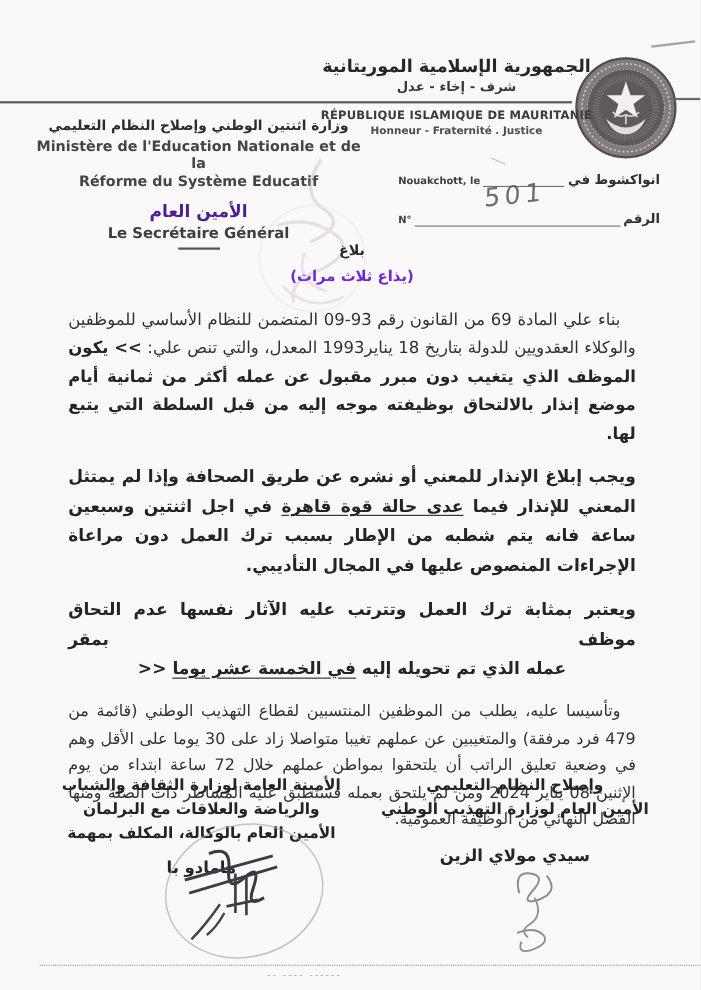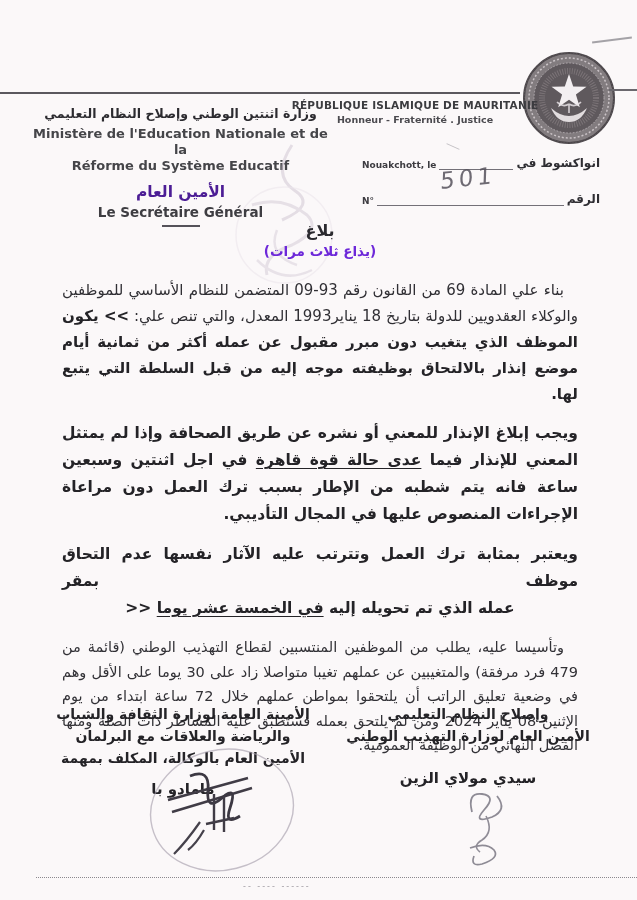--- a/index.html
+++ b/index.html
@@ -37,21 +37,21 @@
     position:absolute; top:165px; left:428px; width:80px; text-align:center;
     font-size:23px; color:#56525c; opacity:.85;
     transform:rotate(-6deg) skewX(-8deg); letter-spacing:4px;
   }
   
   .pencil-tr { position:absolute; top:39px; left:592px; width:40px; border-top:2px solid #8f8c92; transform:rotate(-7deg); opacity:.8; }
   .pencil-sm { position:absolute; top:146px; left:446px; width:14px; border-top:1px solid #aaa6ad; transform:rotate(24deg); opacity:.7; }
   .stamp-wm { position:absolute; top:135px; left:222px; opacity:.4; }
   
   .notice-title { position:absolute; top:221px; left:62px; width:516px; text-align:center;
-    font-size:16px; font-weight:700; color:#2b2a2f; direction:rtl; }
+    font-size:13px; font-weight:700; color:#2b2a2f; direction:rtl; }
   .notice-sub { position:absolute; top:243px; left:62px; width:516px; text-align:center;
     font-size:13.5px; font-weight:700; color:#6d28d9; direction:rtl; }
   
   .body-text { position:absolute; top:277px; left:62px; width:516px; direction:rtl; text-align:justify; }
   .body-text p { margin-bottom:13px; }
   .p1 { font-size:15px; line-height:26px; text-indent:14px; color:#302f34; }
   .p2 { font-size:15.5px; line-height:27px; color:#272629; }
   .p3-l1 { font-size:15.5px; line-height:27px; color:#272629; text-align:justify; text-align-last:justify; font-weight:700; }
   .p3-l2 { font-size:15.5px; line-height:27px; color:#272629; text-align:center; margin-bottom:13px; }
   .p4 { font-size:14.5px; line-height:24.5px; text-indent:14px; color:#323136; margin-top:2px; }
@@ -84,20 +84,24 @@
       <circle cx="48" cy="48" r="35" fill="#5f595d"></circle>
       <circle cx="48" cy="48" r="35" fill="none" stroke="#c9c2c6" stroke-width="1" stroke-dasharray="1.5,1.8" opacity="0.7"></circle>
       <circle cx="48" cy="48" r="27" fill="none" stroke="#8d8689" stroke-width="6" stroke-dasharray="1,1.4" opacity="0.6"></circle>
       <path d="M48 24 L52.2 36.5 L65.5 36.7 L54.9 44.6 L58.8 57.3 L48 49.7 L37.2 57.3 L41.1 44.6 L30.5 36.7 L43.8 36.5 Z" fill="#f3eff1"></path>
       <path d="M30 58 Q48 74 66 58 Q60 72 48 72 Q36 72 30 58 Z" fill="#efeaec" opacity="0.9"></path>
       <path d="M36 52 Q42 58 48 54 M48 54 Q54 58 60 52 M48 54 L48 63" stroke="#e8e2e5" stroke-width="1.6" fill="none" opacity="0.85"></path>
       <circle cx="48" cy="48" r="45" fill="none" stroke="#6a6468" stroke-width="1" stroke-dasharray="1,2" opacity="0.8"></circle>
     </svg>
   </div>
 
+  <div class="hdr-center">
+    <div class="republic-ar">الجمهورية الإسلامية الموريتانية</div>
+    <div class="motto-ar">شرف - إخاء - عدل</div>
+  </div>
 
   <div class="rule-left"></div>
   <div class="rule-right"></div>
 
   <div class="fr-block">
     <div class="republic-fr">RÉPUBLIQUE ISLAMIQUE DE MAURITANIE</div>
     <div class="motto-fr">Honneur - Fraternité . Justice</div>
   </div>
 
   <div class="left-block">

